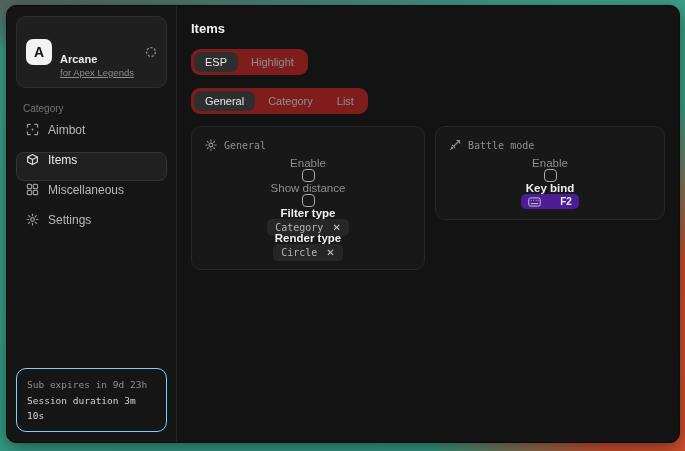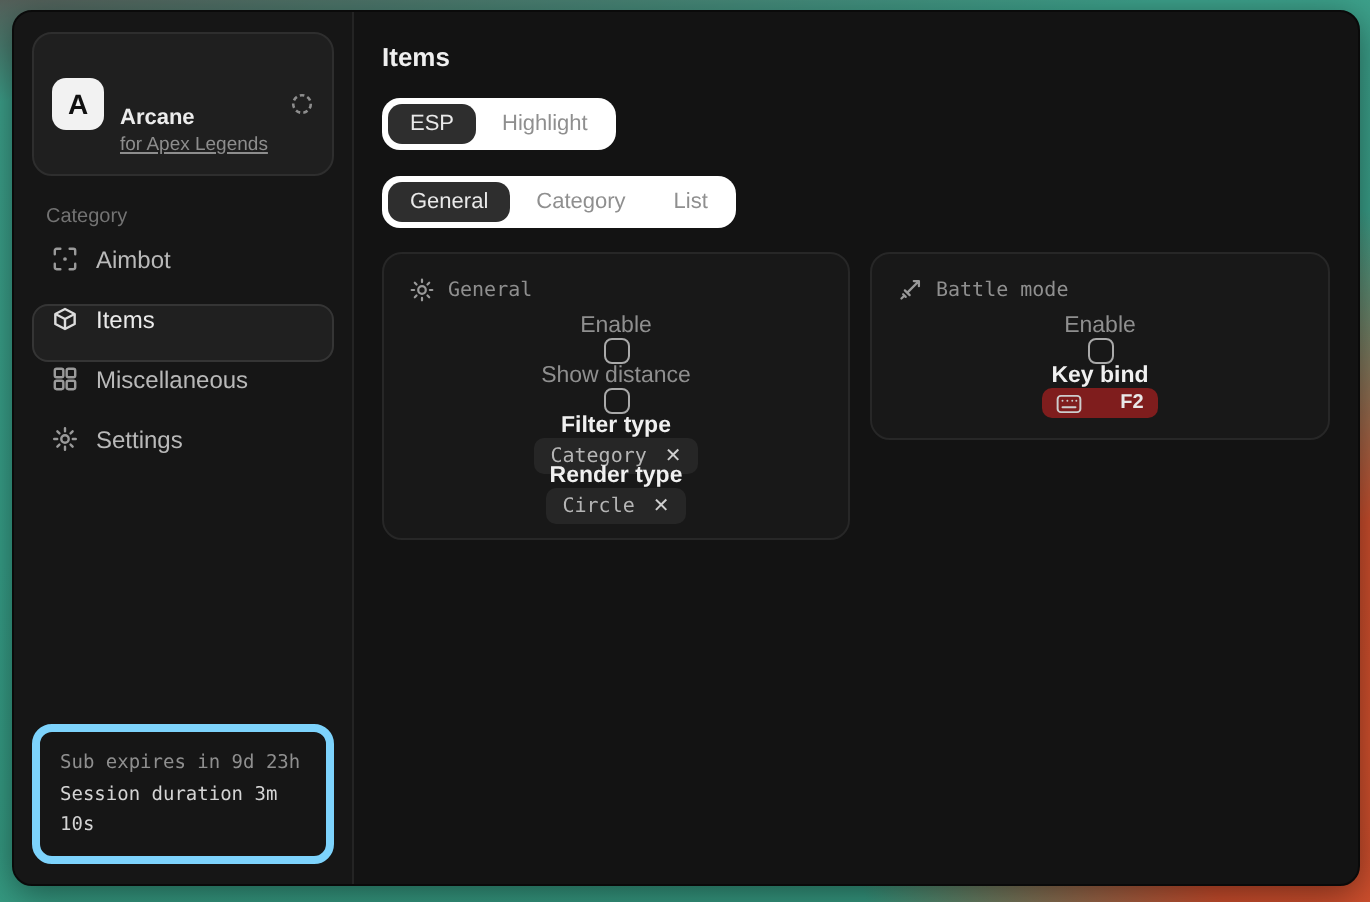--- a/index.html
+++ b/index.html
@@ -42,30 +42,30 @@
     display:flex; align-items:flex-start; gap:9px;
     height:29px; padding:0 8px; margin-bottom:1px;
     border:1px solid transparent; border-radius:8px;
     color:#b9b9b9; font-size:12px; cursor:default;
   }
   .nav-item .nicon{ display:flex; color:#9a9a9a; width:14px; justify-content:center; }
   .nav-item.active{ background:#202020; border-color:#353535; color:#eaeaea; }
   .nav-item.active .nicon{ color:#dcdcdc; }
   .side-spacer{ flex:1; }
   .sub-card{
-    border:4px solid #7dd3fc; border-radius:10px; padding:8px 10px;
+    border:1px solid #7dd3fc; border-radius:10px; padding:8px 10px;
     font-family:"DejaVu Sans Mono", monospace; line-height:1.6;
   }
   .sub-line1{ color:#8f8f8f; font-size:9.5px; }
   .sub-line2{ color:#d4d4d4; font-size:9.5px; }
   
   .main{ flex:1; padding:15px 14px; }
   .page-title{ color:#efefef; font-size:13px; font-weight:bold; }
   .tab-group{
-    display:inline-flex; gap:2px; background:#ffffff; border-radius:9px;
+    display:inline-flex; gap:2px; background:#7f1d1d; border-radius:9px;
     padding:3px; margin-top:13px;
   }
   .tab{
     color:#8f8f8f; font-size:11px; padding:4px 11px; border-radius:7px; cursor:default;
   }
   .tab.active{ background:#2e2e2e; color:#e9e9e9; }
   .tab-row{ display:block; }
   .panels{ display:flex; gap:10px; margin-top:12px; align-items:flex-start; }
   .panel{
     background:#181818; border:1px solid #272727; border-radius:10px;
@@ -91,21 +91,21 @@
     background:transparent; cursor:pointer;
   }
   .chip{
     display:inline-flex; align-items:center; gap:9px;
     background:#262626; border-radius:5px; padding:3px 8px;
     color:#b5b5b5; font-size:10px; font-family:"DejaVu Sans Mono", monospace;
   }
   .chip .x{ color:#cfcfcf; font-size:10px; cursor:pointer; font-family:"Liberation Sans",sans-serif; }
   .keychip{
     display:inline-flex; align-items:center; gap:19px;
-    background:#7f1d1d; border-radius:5px; padding:2px 7px;
+    background:#4c1d95; border-radius:5px; padding:2px 7px;
     color:#e8e8e8; font-size:10px; font-weight:bold;
   }
   .keychip svg{ color:#cdcdcd; }
 </style>
 </head>
 <body>
 
 <div class="window">
 
   <div class="sidebar">

